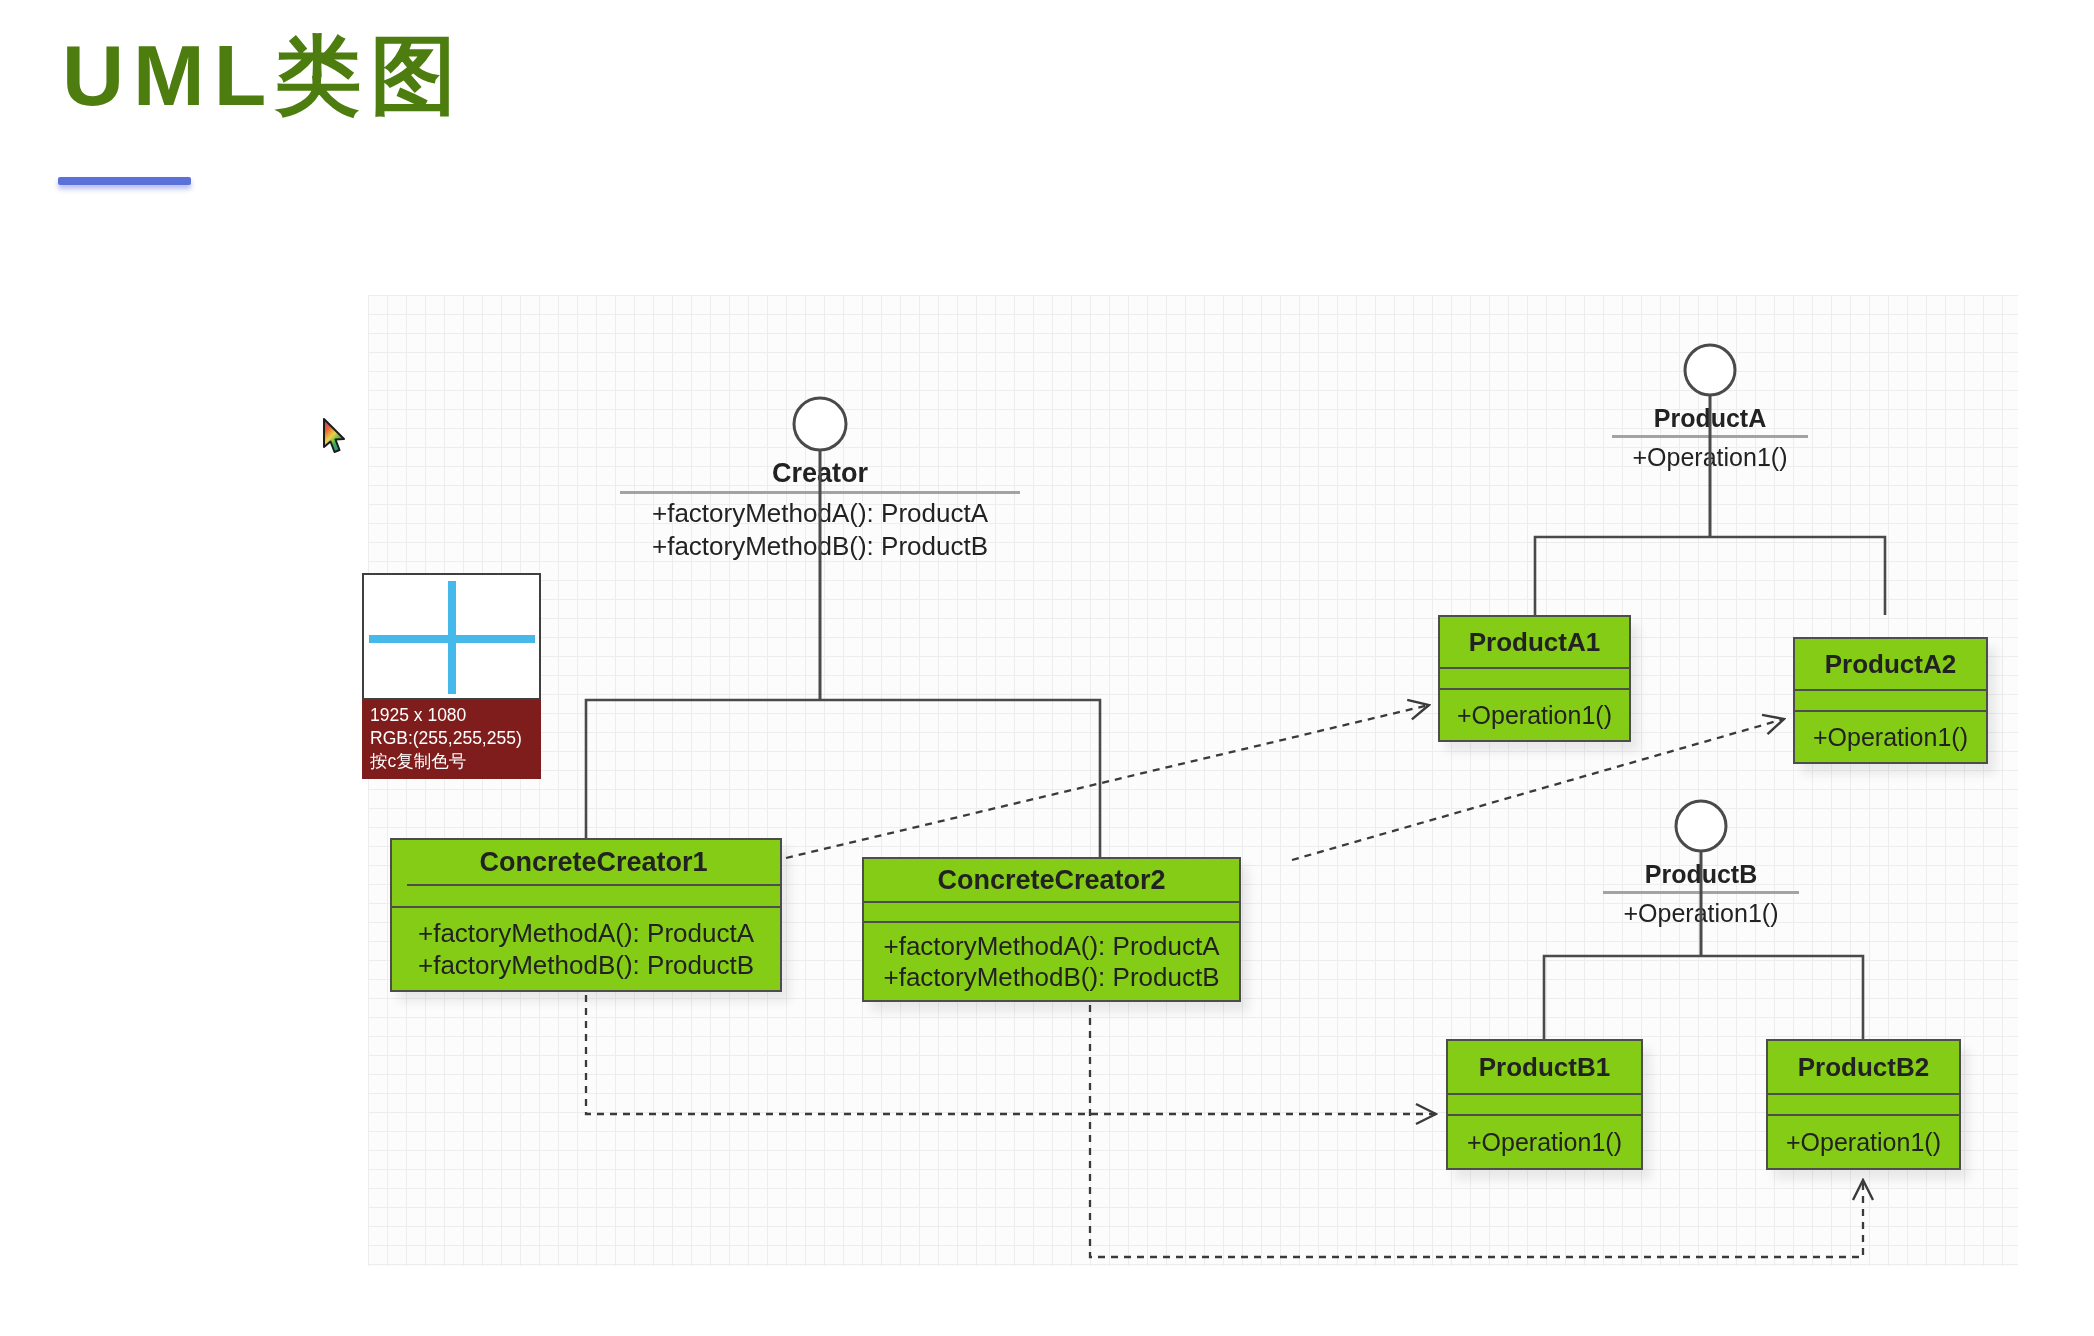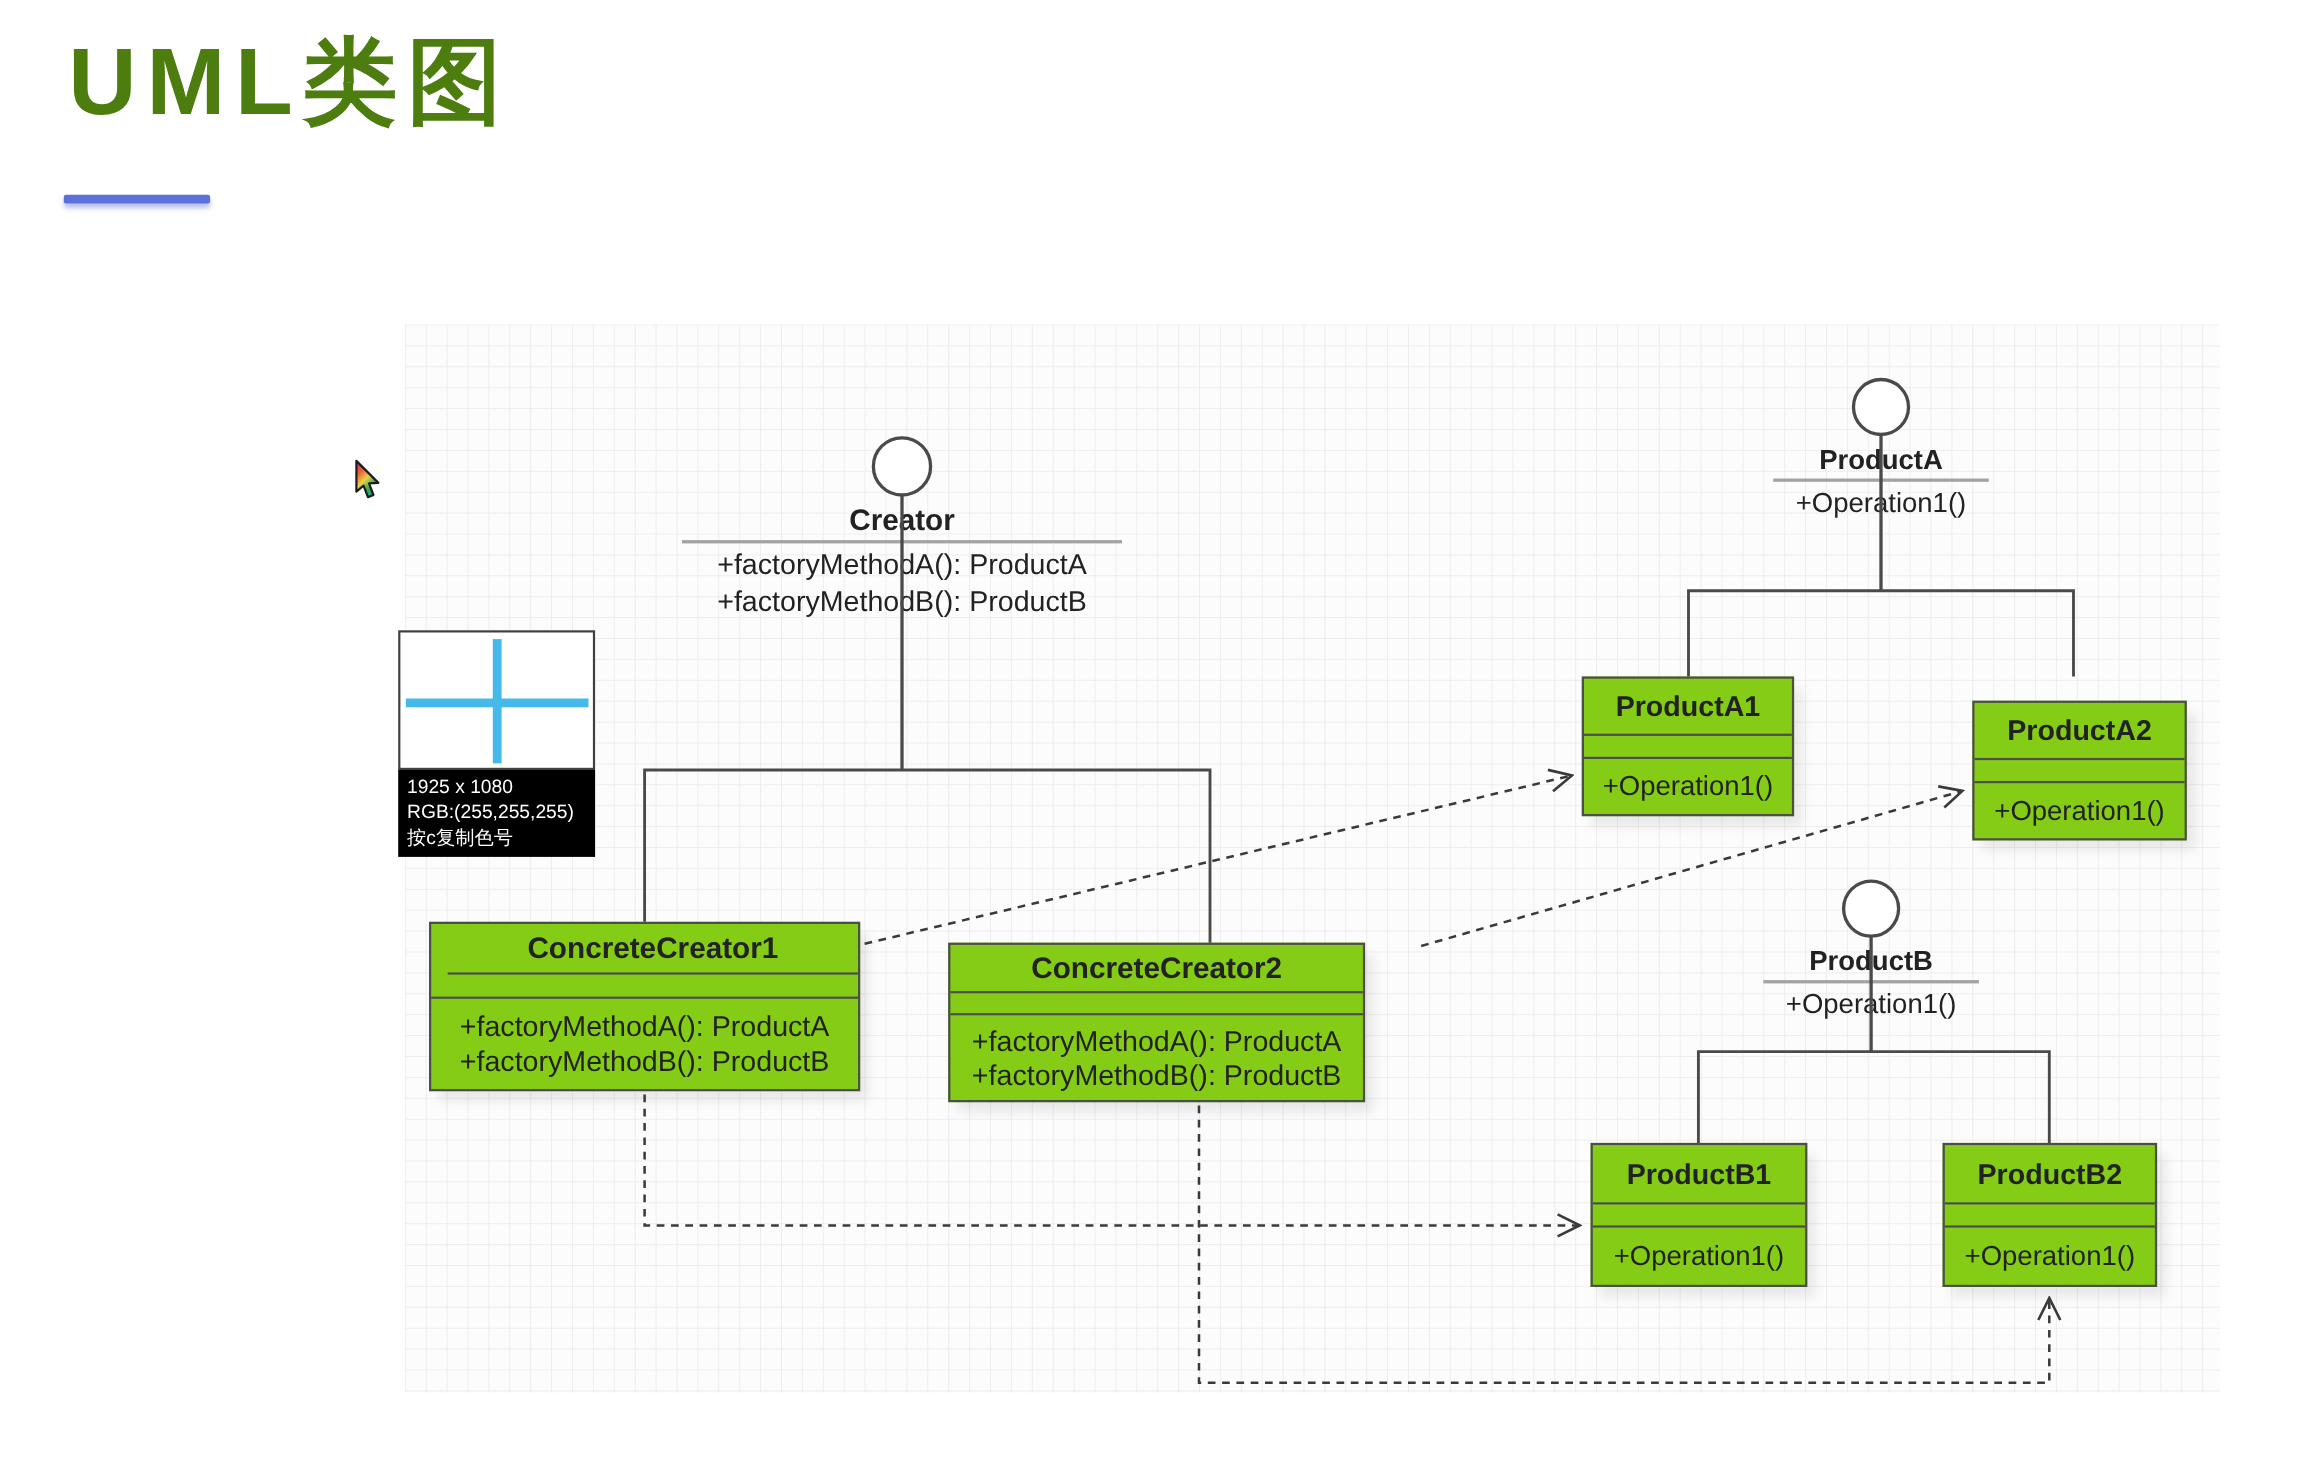--- a/index.html
+++ b/index.html
@@ -158,21 +158,21 @@
       <path d="M586 995 V1114 H1436" marker-end="url(#openArrow)"></path>
       <path d="M1090 1005 V1257 H1863 V1180" marker-end="url(#openArrow)"></path>
     </g>
   </svg>
 
   <div class="picker">
     <div class="swatch">
       <div class="cross-h" id="crossH" style="background: rgb(69, 185, 233);"></div>
       <div class="cross-v" id="crossV" style="background: rgb(69, 185, 233);"></div>
     </div>
-    <div class="panel" style="background: #000000;">
+    <div class="panel" style="background: #7f1d1d;">
       <div>1925 x 1080</div>
       <div>RGB:(255,255,255)</div>
       <div>按c复制色号</div>
     </div>
   </div>
 
   <svg class="cursor" width="30" height="40" viewBox="0 0 30 40">
     <defs>
       <linearGradient id="rainbow" x1="0" y1="0" x2="0.6" y2="1">
         <stop offset="0" stop-color="#c32a9e"></stop>

